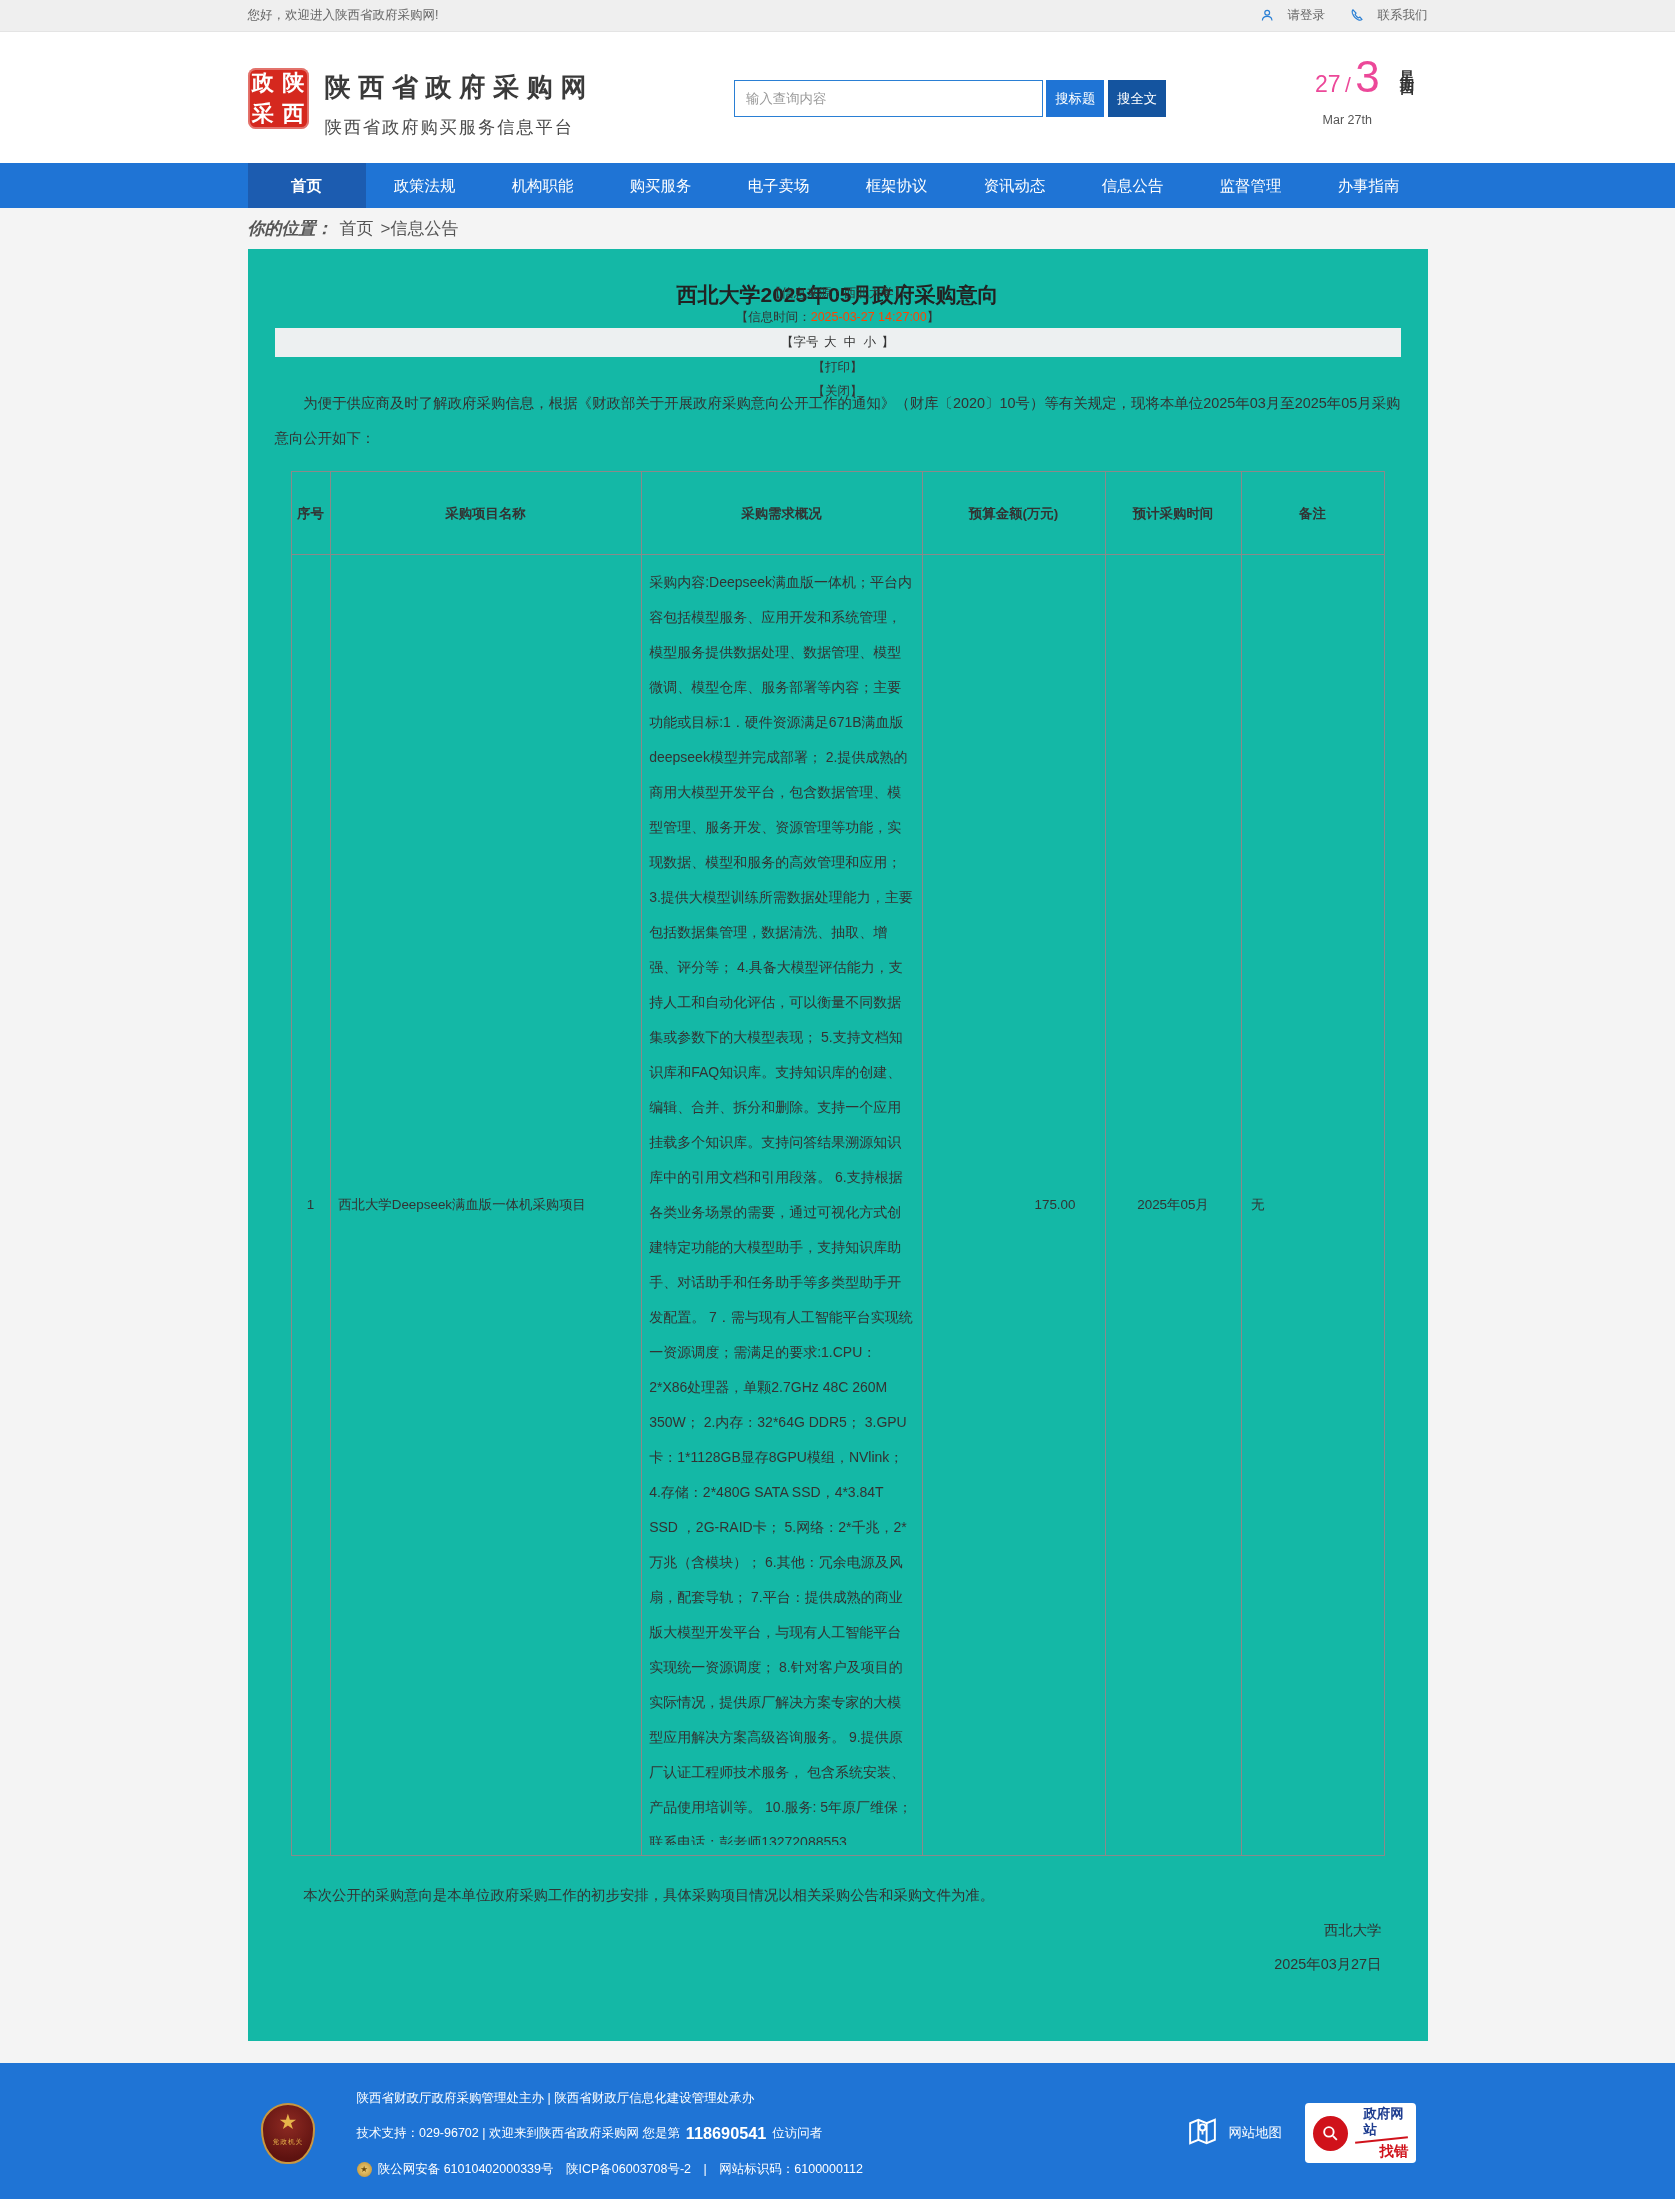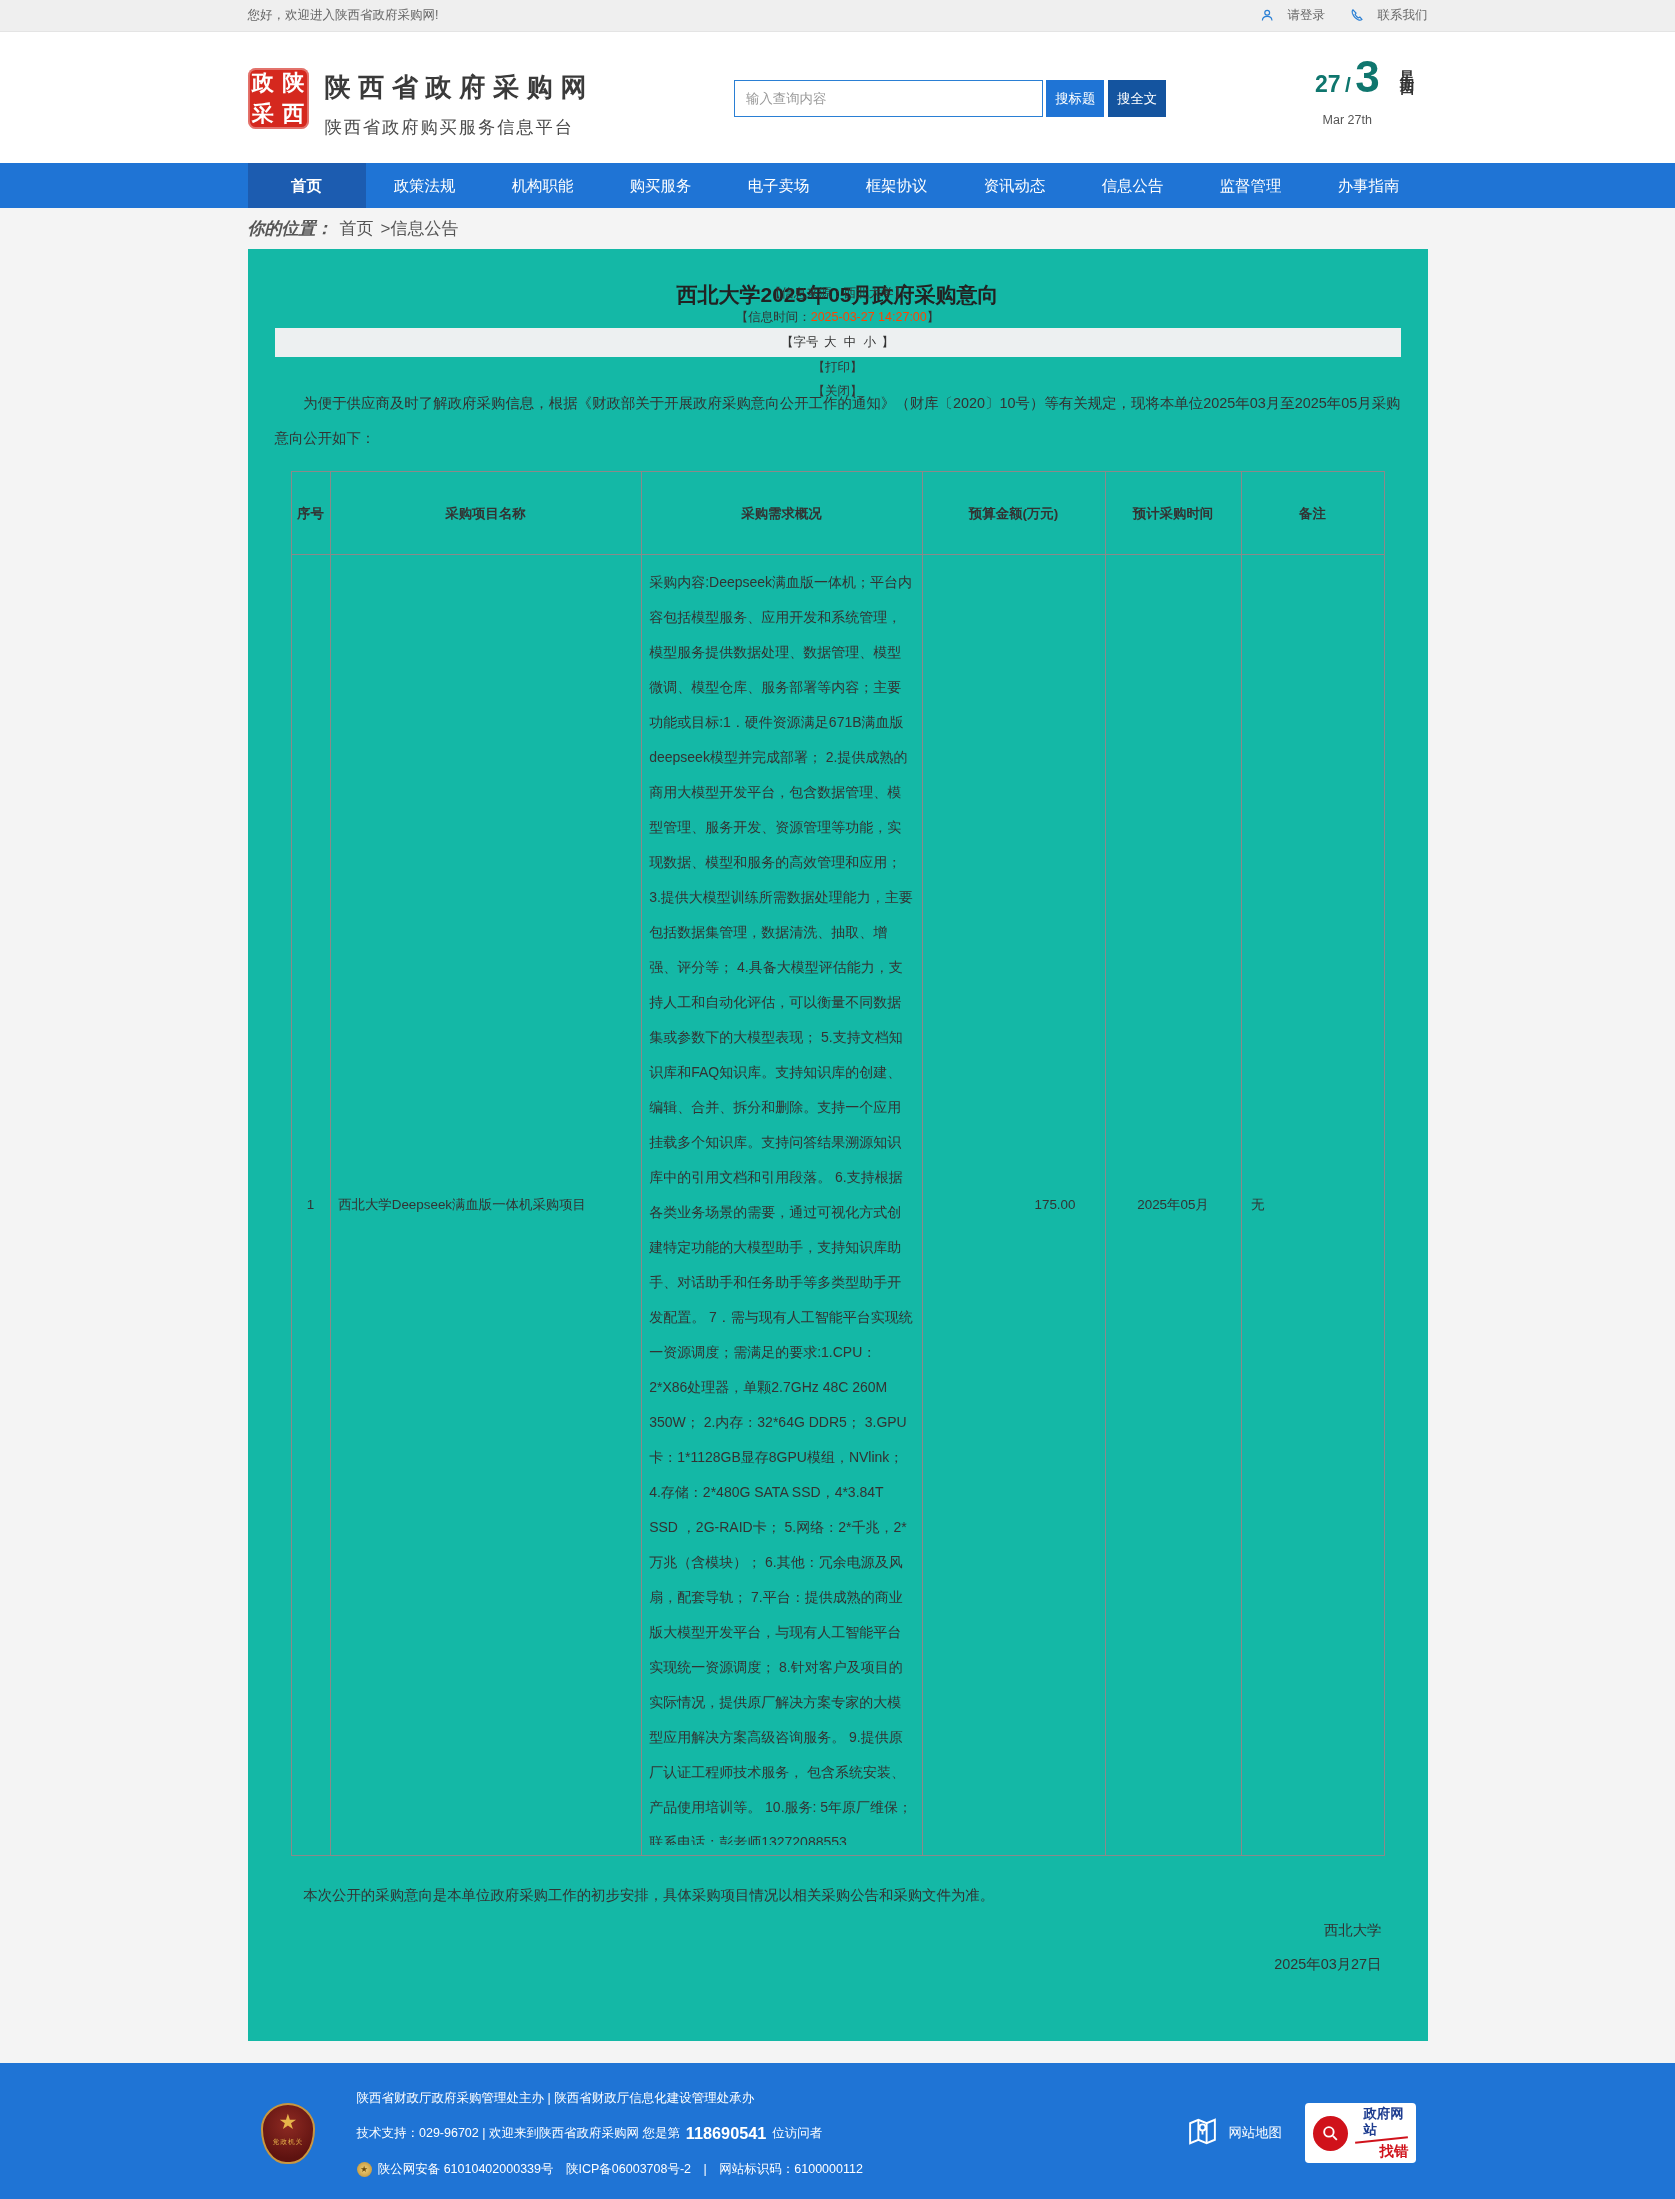--- a/index.html
+++ b/index.html
@@ -24,21 +24,21 @@
   .site-title{font-size:26px;font-weight:bold;color:#3a3a3a;letter-spacing:7.7px;}
   .site-subtitle{font-size:17.3px;color:#4a4a4a;margin-top:9.6px;letter-spacing:1.9px;}
   .search-box{position:absolute;left:486px;top:48px;display:flex;align-items:stretch;height:37px;}
   .search-input{width:309px;border:1.9px solid #2a7fd4;background:#fff;font-size:13.4px;padding:0 11.5px;outline:none;color:#333;box-sizing:border-box;}
   .search-input::placeholder{color:#999;}
   .btn-search{border:none;color:#fff;font-size:13.4px;width:58px;cursor:pointer;}
   .btn-title{background:#1f74d5;margin-left:3.8px;}
   .btn-full{background:#14549f;margin-left:3.8px;}
   .datebox{position:absolute;right:11.5px;top:21px;display:flex;gap:17.3px;}
   .date-nums{text-align:left;}
-  .date-dm{color:#0f766e;font-weight:bold;line-height:48px;}
+  .date-dm{color:#ec4899;font-weight:normal;line-height:48px;}
   .date-day{font-size:23px;}
   .date-sep{font-size:21px;}
   .date-month{font-size:44px;}
   .date-en{font-size:12.5px;color:#555;margin-top:1.9px;text-align:center;}
   .weekday{writing-mode:vertical-rl;text-orientation:upright;font-size:14.4px;font-weight:bold;color:#333;letter-spacing:5.8px;padding-top:5.8px;}
 
   
   .nav{height:45px;background:#1f74d5;}
   .nav .wrap{display:flex;height:45px;}
   .nav-item{flex:1;text-align:center;line-height:45px;color:#fff;font-size:15.4px;cursor:pointer;}

